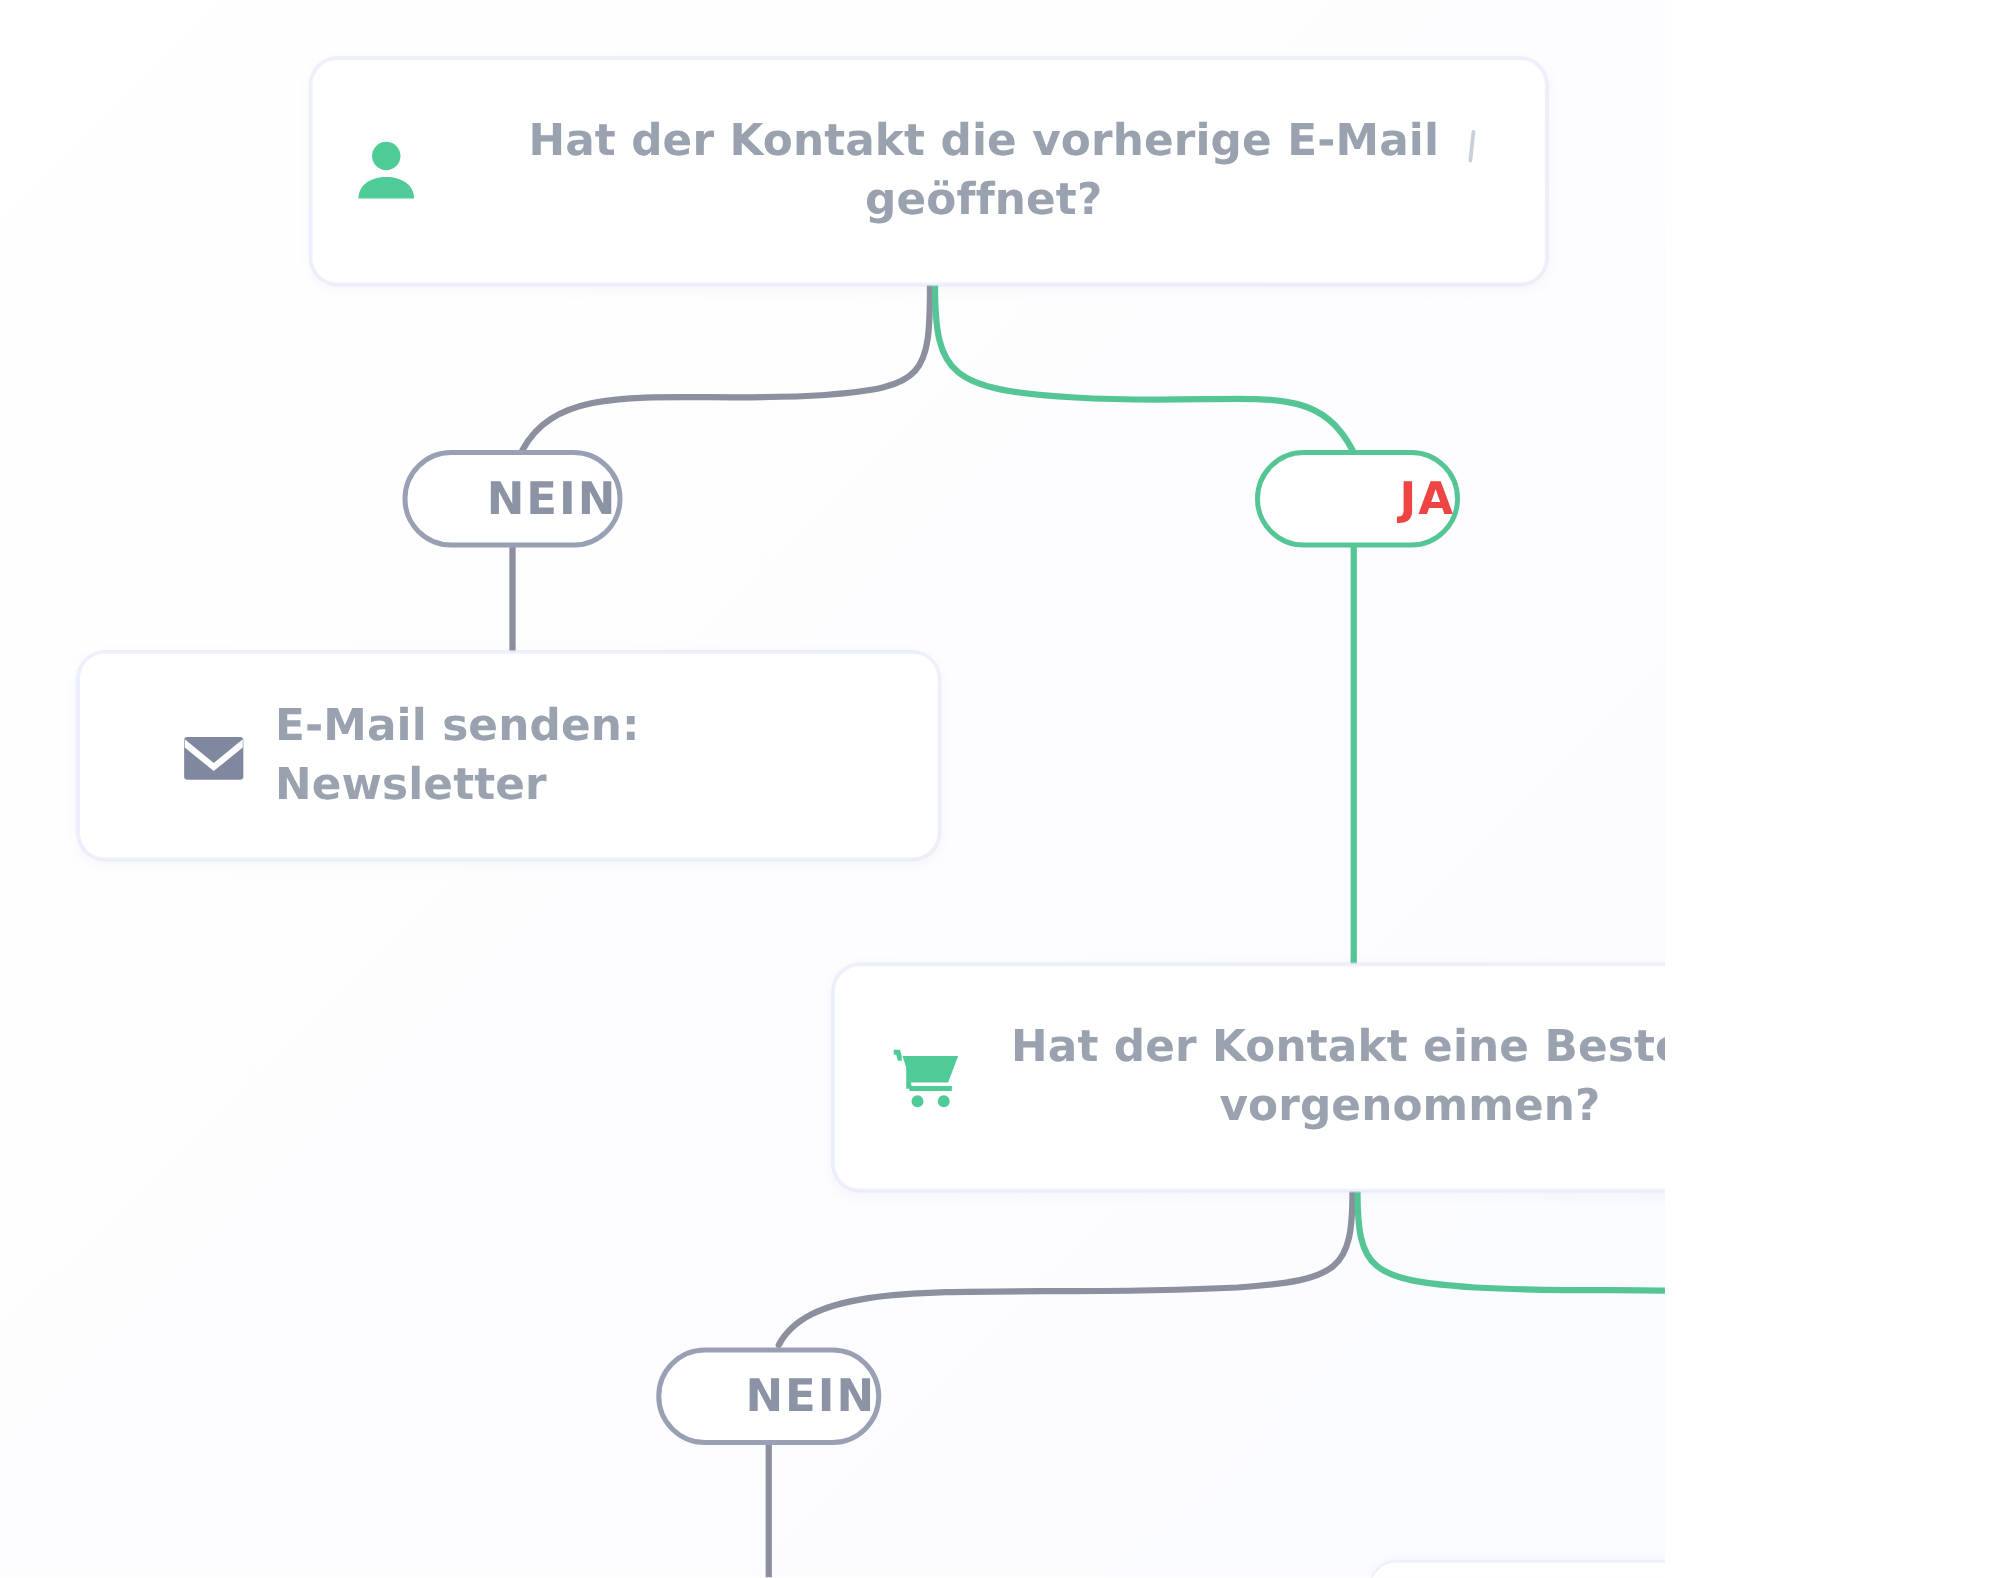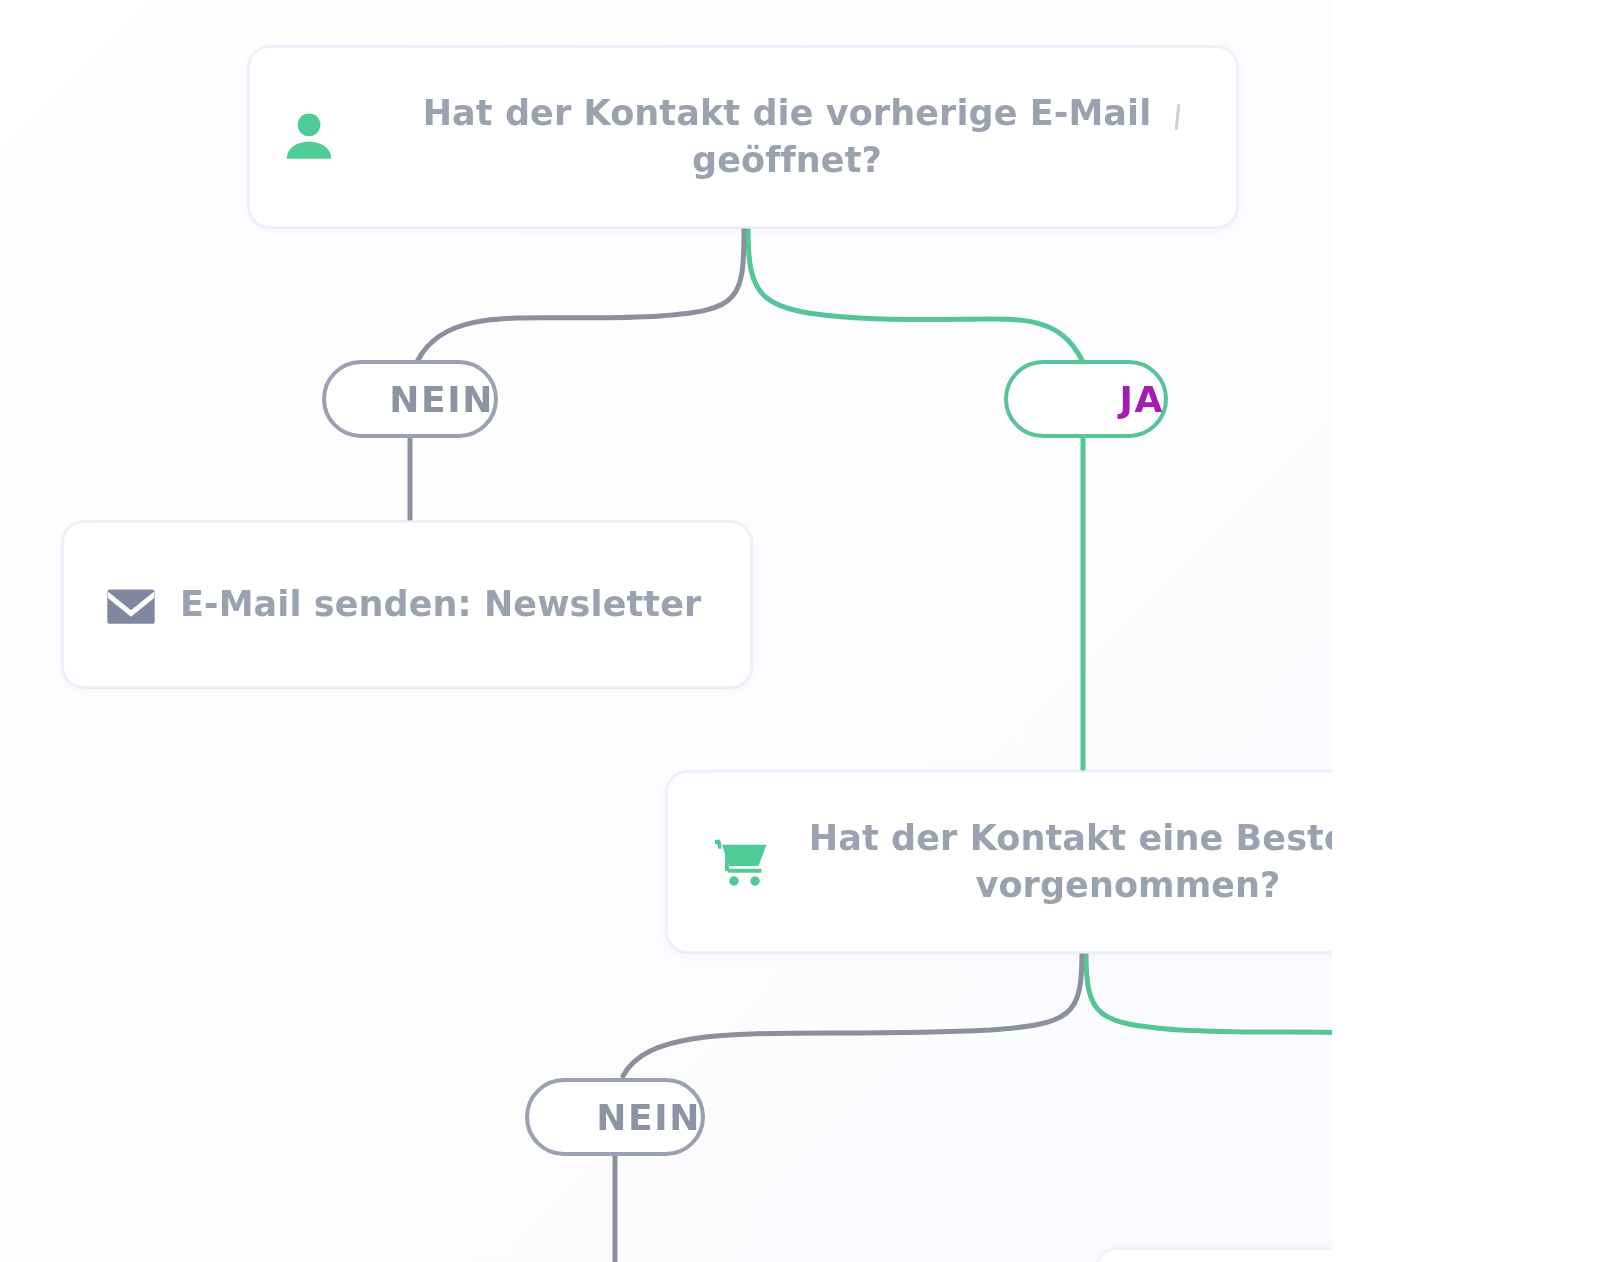--- a/index.html
+++ b/index.html
@@ -90,21 +90,21 @@
     font-size: 36px;
     letter-spacing: 1.6px;
     z-index: 5;
   }
   .pill.no {
     border: 4px solid #9aa0b4;
     color: #8b93a5;
   }
   .pill.yes {
     border: 4px solid #56c596;
-    color: #a21caf;
+    color: #ef4444;
   }
 
   
   .node-clipped {
     position: absolute;
     box-sizing: border-box;
     background: #ffffff;
     border: 2px solid #eef0fb;
     border-radius: 22px;
     box-shadow: 0 -1px 8px rgba(120,130,190,0.06);
@@ -150,21 +150,21 @@
 
   <div class="pill no" style="left:322px; top:360px; width:176px; height:78px;">
     <span>NEIN</span>
   </div>
 
   <div class="pill yes" style="left:1004px; top:360px; width:164px; height:78px;">
     <span>JA</span>
   </div>
 
   <div class="node" style="left:62px; top:521px; width:690px; height:167px;">
-    <div class="node-inner" style="padding:0 36px; gap:18px;">
+    <div class="node-inner" style="padding:0 76px; gap:18px;">
       <span class="node-icon" style="width:62px; height:62px;">
         <svg width="58" height="58" viewBox="0 0 24 24">
           <rect x="2.2" y="5.6" width="19.6" height="14.2" rx="1.1" fill="#7f889e"></rect>
           <path d="M2.4 6.4 L12 14.2 L21.6 6.4 L21.6 9.1 L12 16.9 L2.4 9.1 Z" fill="#ffffff"></path>
         </svg>
       </span>
       <span class="node-label left">E-Mail senden: Newsletter</span>
     </div>
   </div>
 

